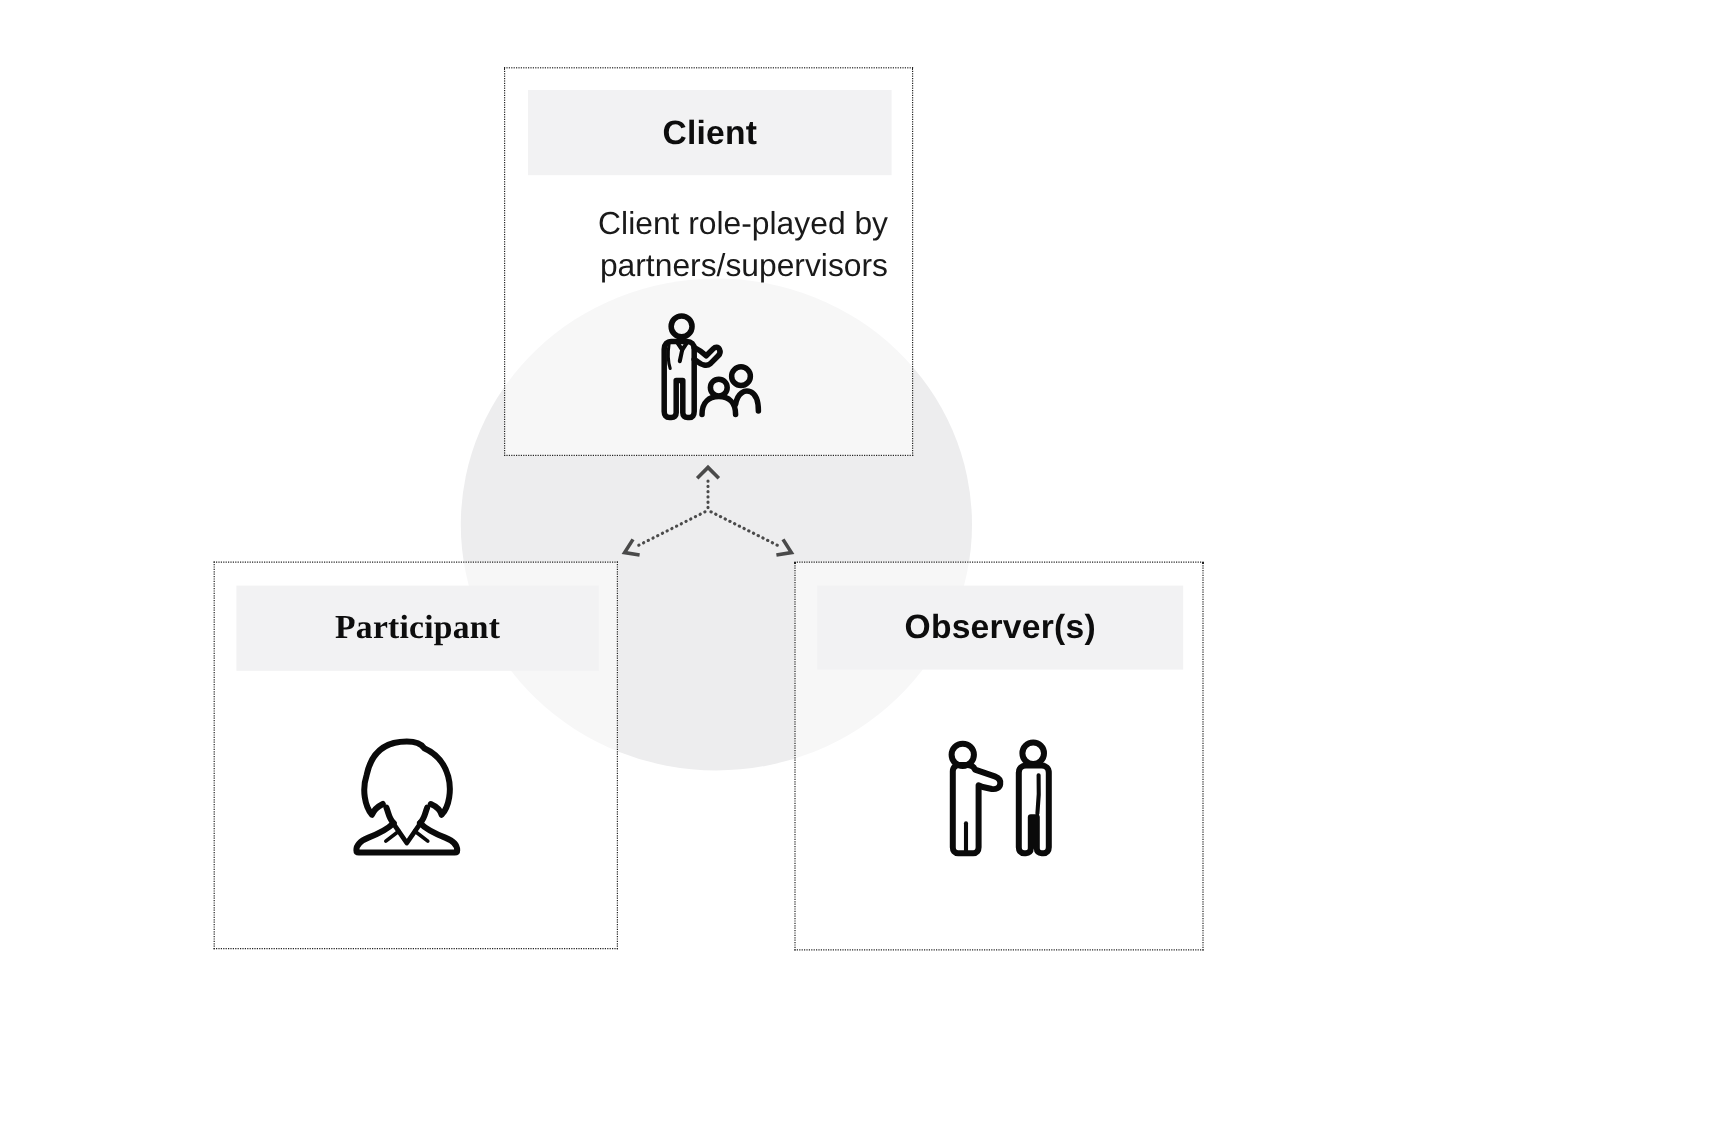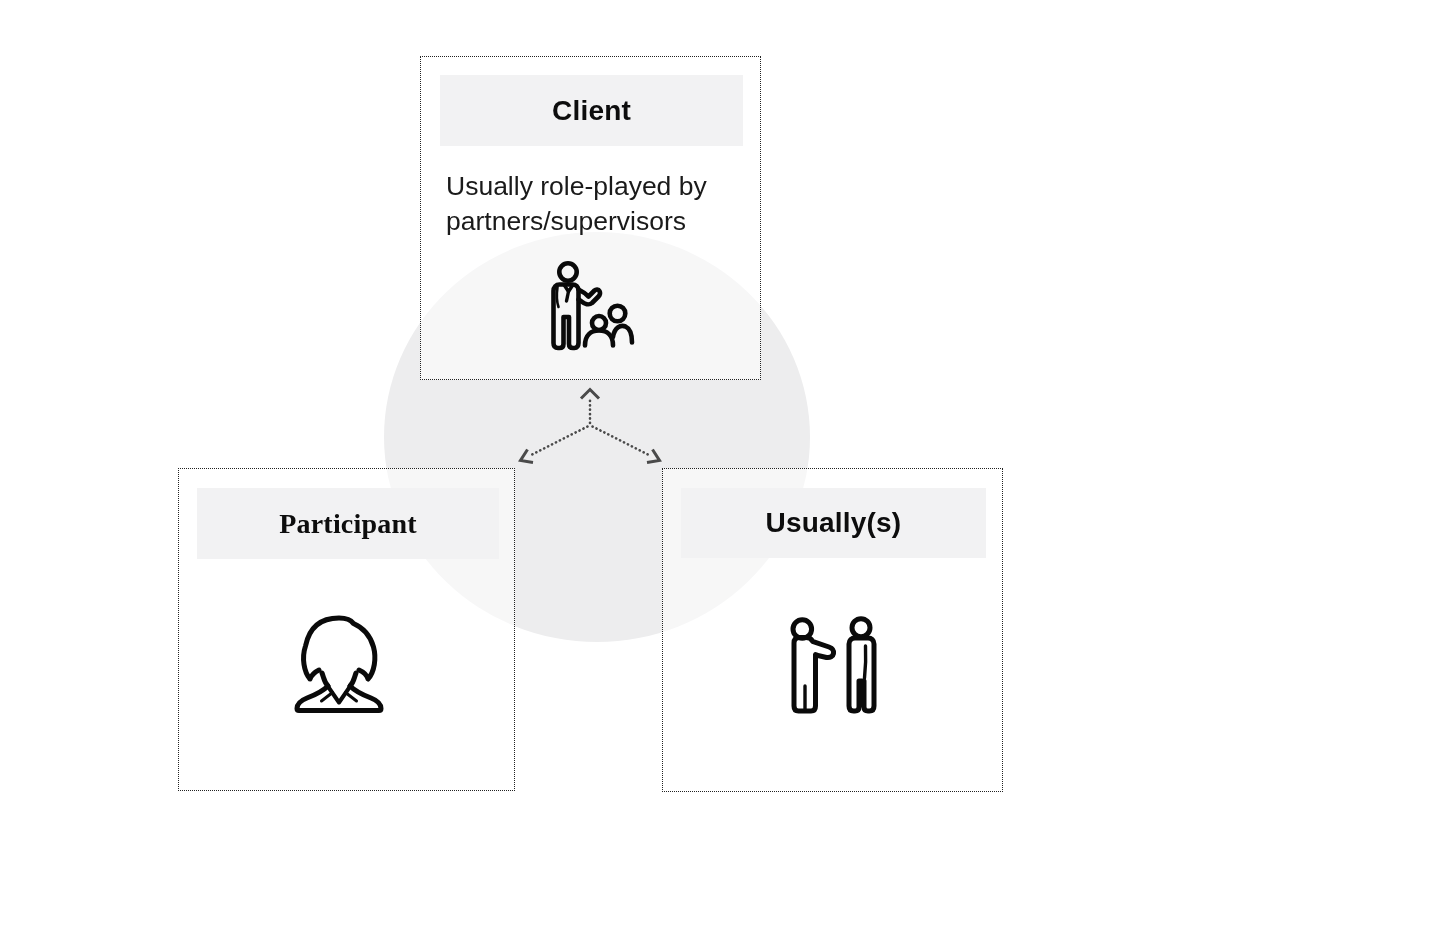--- a/index.html
+++ b/index.html
@@ -10,20 +10,21 @@
   }
   .stage{position:absolute;inset:0;}
   .bg-circle{
     position:absolute;left:384px;top:232px;width:426px;height:410px;
     border-radius:50%;background:#ededee;
   }
   .node{
     position:absolute;border:1.5px dotted #222;
     background:rgba(255,255,255,0.55);
     box-sizing:border-box;
+    text-align:right;
   }
   .node-client{left:420px;top:56px;width:341px;height:324px;}
   .node-participant{left:178px;top:468px;width:337px;height:323px;}
   .node-observers{left:662px;top:468px;width:341px;height:324px;}
   .node-header{
     position:absolute;background:#f2f2f3;
     display:flex;align-items:center;justify-content:center;
   }
   .node-client .node-header{left:19px;top:18px;width:303px;height:71px;}
   .node-participant .node-header{left:18px;top:19px;width:302px;height:71px;font-family:Liberation Serif, serif;}
@@ -47,21 +48,21 @@
 
 <div class="stage">
 
   <div class="bg-circle"></div>
 
   <div class="node node-client">
     <div class="node-header">
       <span class="node-title">Client</span>
     </div>
     <div class="node-desc">
-      <div>Usually role-played by</div>
+      <div>Client role-played by</div>
       <div>partners/supervisors</div>
     </div>
     <div class="icon-wrap icon-client">
       <svg width="100" height="100" viewBox="0 0 100 100" fill="none" stroke="#0a0a0a" stroke-width="4.6" stroke-linecap="round" stroke-linejoin="round">
         <circle cx="27" cy="21" r="8.7"></circle>
         <path d="M12.5,40 C12.5,36 15,33.5 18.5,33.5 L31.5,33.5 C35,33.5 37.5,36 37.5,39.5 L37.5,62 L37.5,92 C37.5,95 36,97 33.5,97 L32,97 C29.5,97 28,95.5 28,93 L28,66 L22.5,66 L22.5,93 C22.5,95.5 21,97 18.5,97 L17,97 C14,97 12.5,95 12.5,92 Z"></path>
         <path d="M37.5,38.5 C41.5,40.5 45,43 47.5,45.5 L53.5,39.5 C55,38 57.5,38 58.5,40 C59.5,42 59,44 57.5,45.5 L51,52 C48,54.5 43.5,53 40.5,50.5 L37.5,48.5"></path>
         <path d="M23.5,34.5 L27.5,40.5 L31.5,34.5" stroke-width="3.4"></path>
         <path d="M27.5,40.5 L25.5,50" stroke-width="3.4"></path>
         <path d="M16.5,36 C15.5,43 15.5,50 17.5,56" stroke-width="2.6"></path>
@@ -85,21 +86,21 @@
         <path d="M39,73 C34,78 26,82 18,85 C10.5,88 8,92 8,95.5 C8,97 8.5,97.5 10,97.5 L90,97.5 C91.5,97.5 92,97 92,95.5 C92,92 89.5,88 82,85 C74,82 66,78 61,73"></path>
         <path d="M39,73.5 L50,89.5 L61,73.5" stroke-width="4"></path>
         <path d="M43.5,79.5 L32.5,88" stroke-width="3"></path>
         <path d="M56.5,79.5 L67.5,88" stroke-width="3"></path>
       </svg>
     </div>
   </div>
 
   <div class="node node-observers">
     <div class="node-header">
-      <span class="node-title">Usually(s)</span>
+      <span class="node-title">Observer(s)</span>
     </div>
     <div class="icon-wrap icon-observers">
       <svg width="100" height="115" viewBox="0 0 100 115" fill="none" stroke="#0a0a0a" stroke-width="5" stroke-linecap="round" stroke-linejoin="round">
         <circle cx="18.3" cy="20" r="9.3"></circle>
         <path d="M10,97 L10,34 C10,30 12.5,28.5 15.5,28.5 L22,28.5 C25.5,28.5 27.5,30 28.5,32.3 L45,38 C48.5,39.3 50,41.5 49.5,44.5 C49,47.5 46,49 42.5,48.5 L35,46.8 L31.5,45.5 L31.5,97 C31.5,100 30,102 27,102 L14.5,102 C11.5,102 10,100 10,97 Z"></path>
         <path d="M21,77 L21,101" stroke-width="3.4"></path>
         <circle cx="77" cy="18.7" r="9"></circle>
         <path d="M65,35 C65,31 67.5,29 71,29 L84,29 C87.5,29 90,31 90,35 L90,97 C90,100 88.5,102 85.5,102 L84,102 C81.5,102 80,100.5 80,98 L80,72 L75,72 L75,98 C75,100.5 73.5,102 71,102 L69.5,102 C66.5,102 65,100 65,97 Z"></path>
         <path d="M81.5,37 C82,48 81.5,60 80.5,69" stroke-width="3.4"></path>
       </svg>

